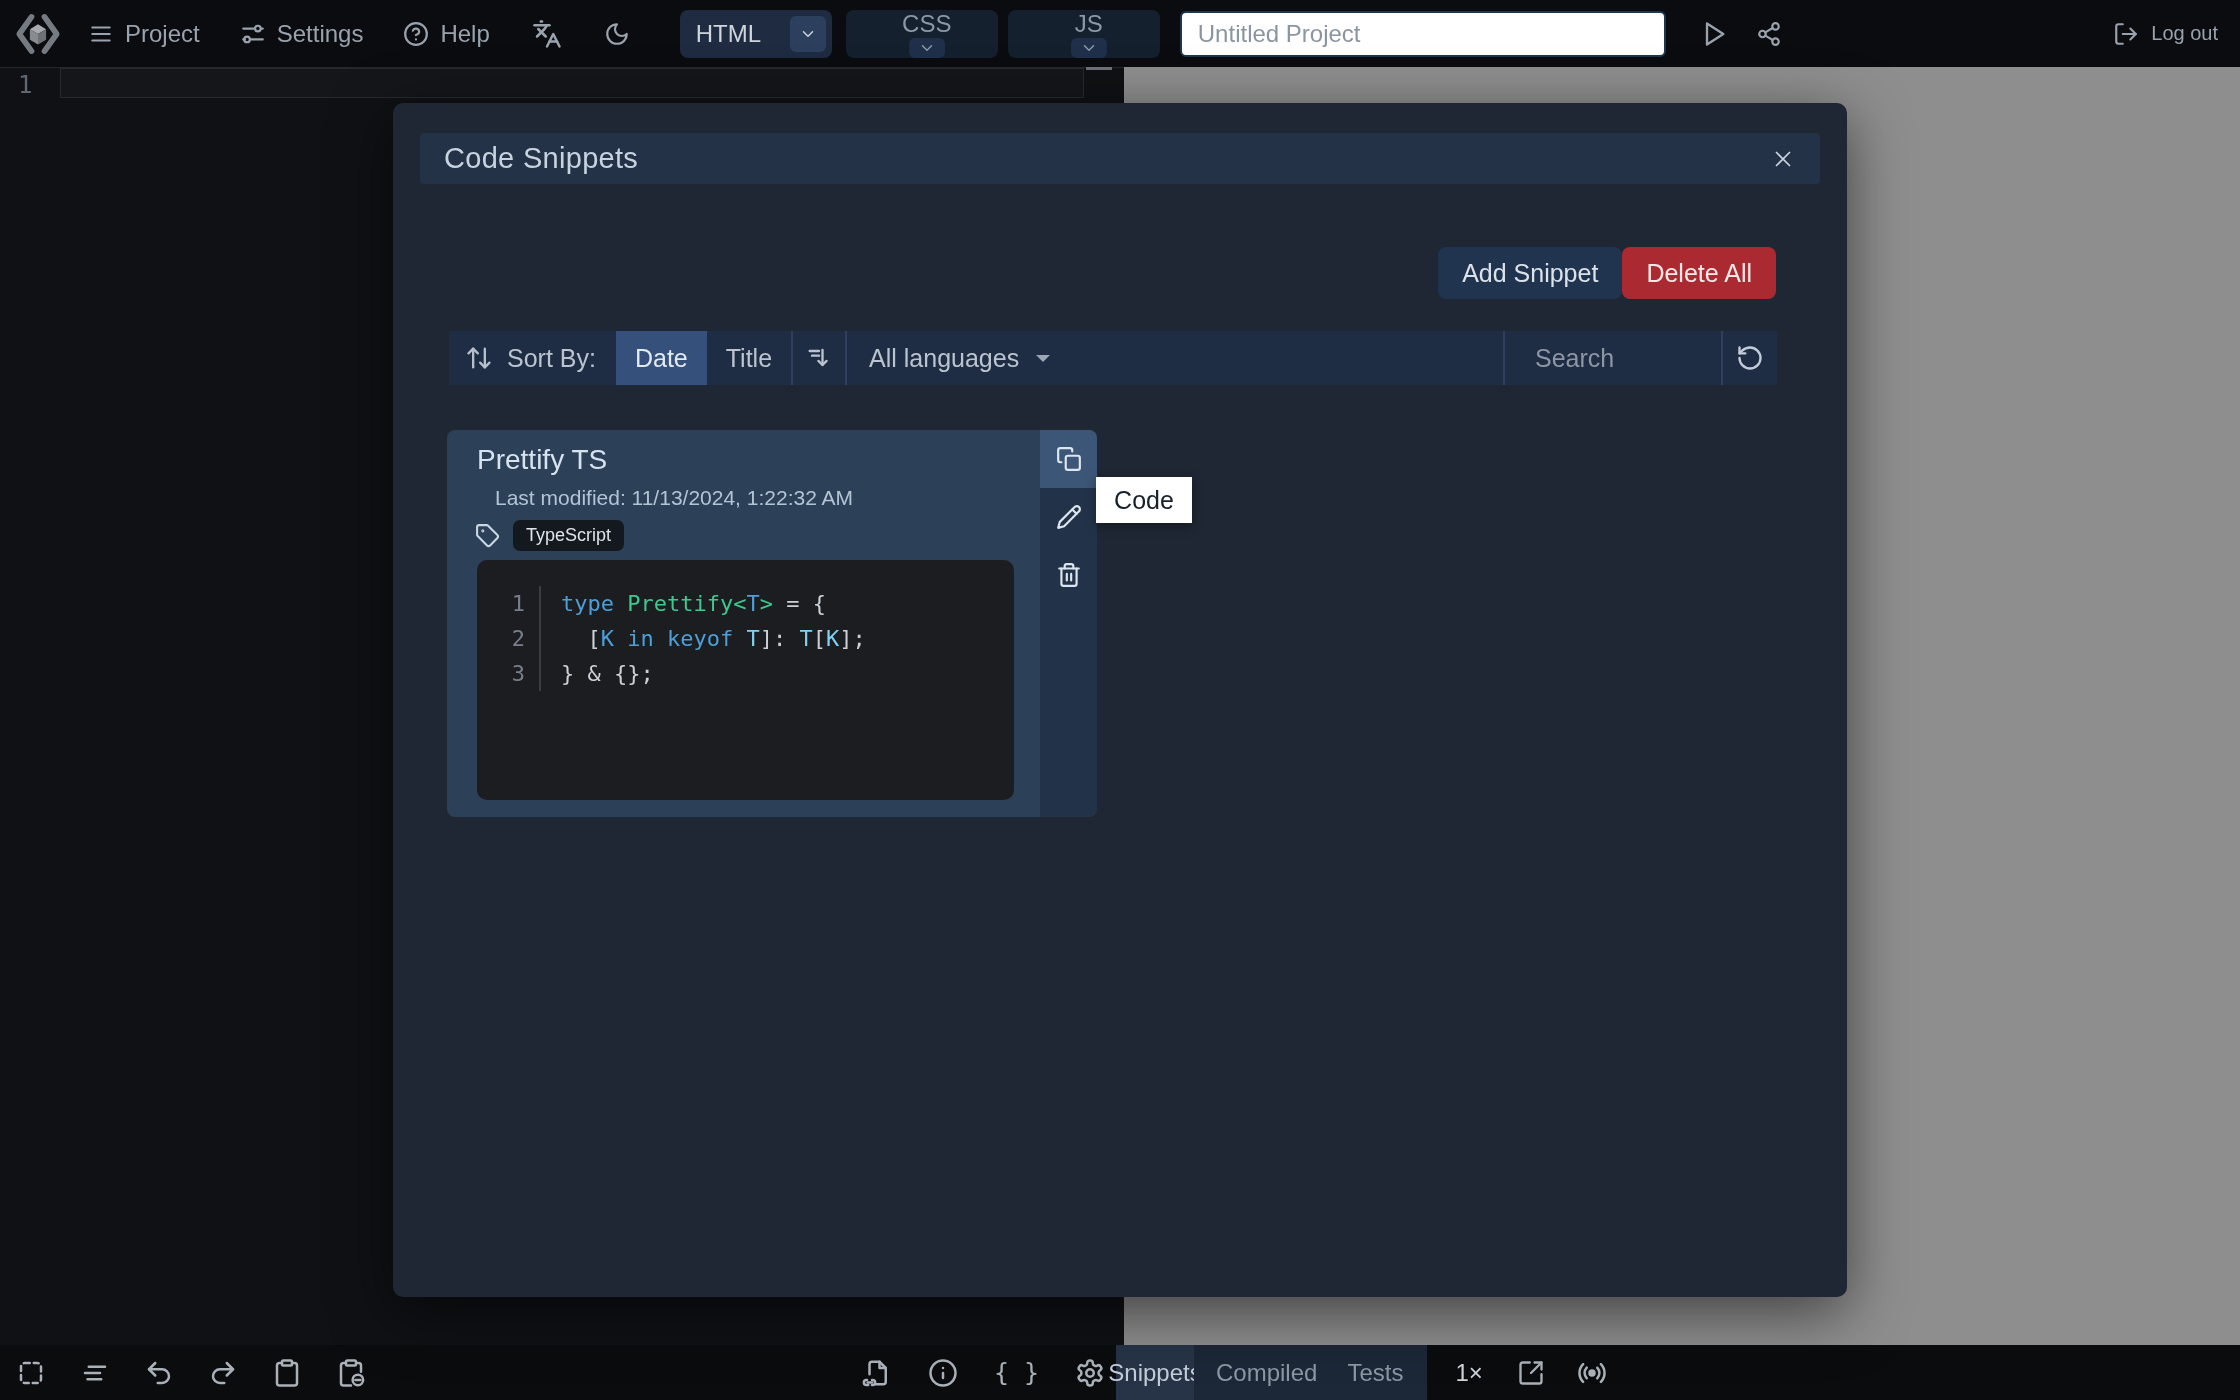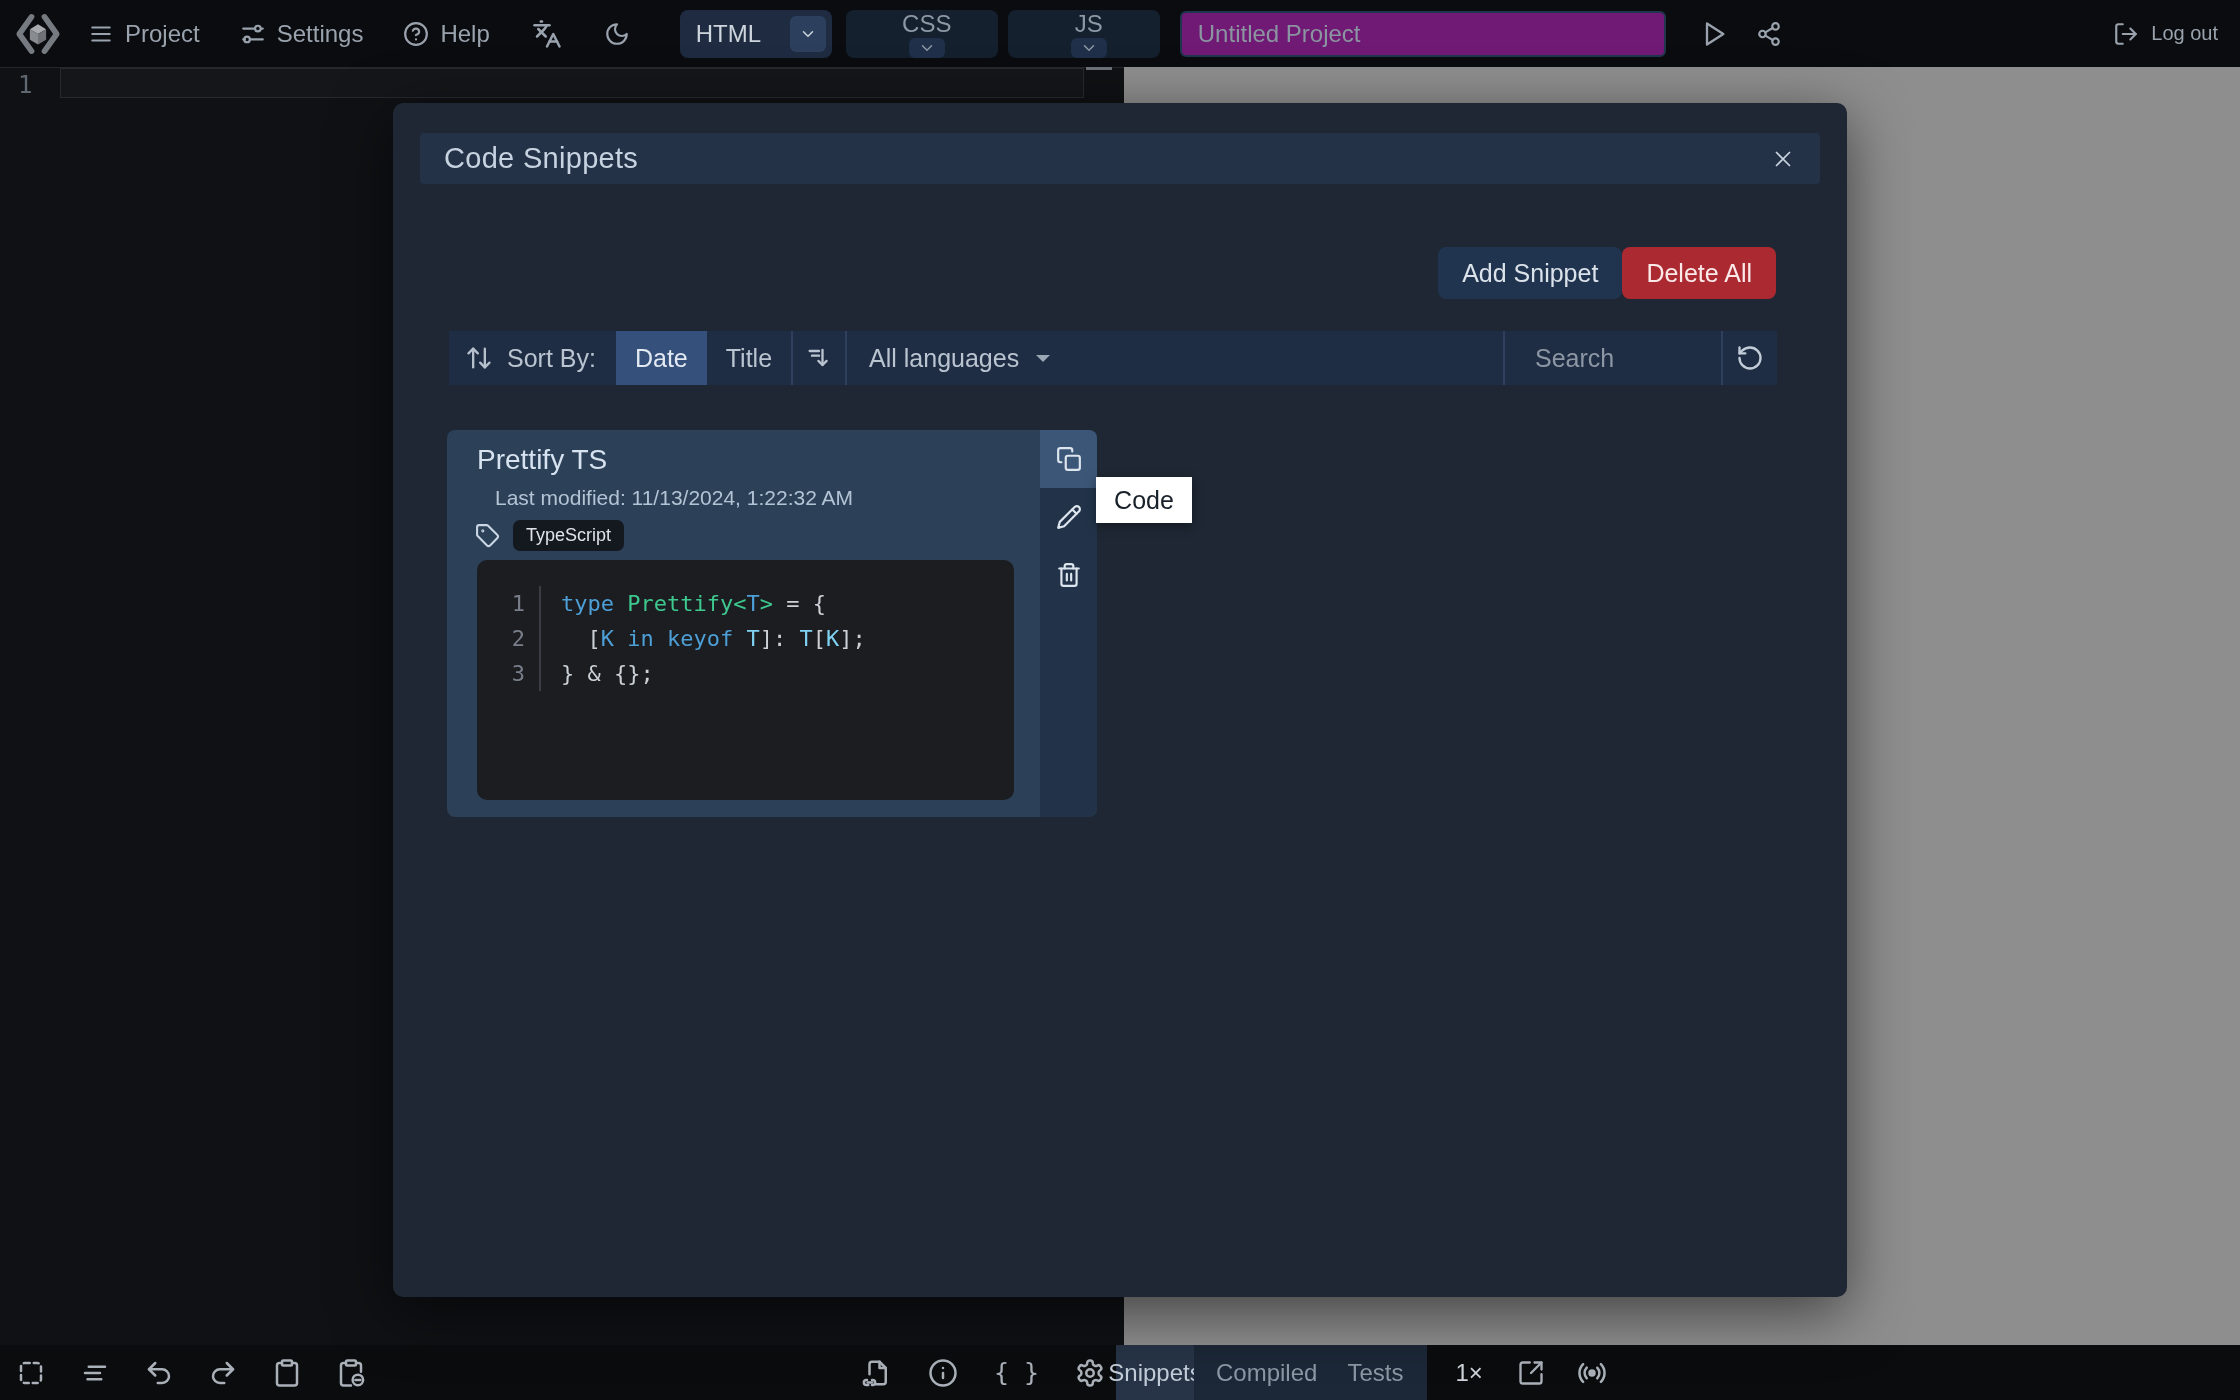--- a/index.html
+++ b/index.html
@@ -15,21 +15,21 @@
   .menu-item{display:flex;align-items:center;gap:11px;font-size:24px;cursor:pointer;}
   .m-project{margin-left:24px}.m-settings{margin-left:40px}.m-help{margin-left:40px}
   .tool-icon{margin-left:42px;cursor:pointer;}
   .ed-select{display:flex;align-items:center;justify-content:space-between;height:48px;width:152px;
              border-radius:8px;padding:0 6px 0 16px;box-sizing:border-box;font-size:24px;cursor:pointer;}
   .ed-select .chev{width:36px;height:36px;border-radius:6px;display:flex;align-items:center;justify-content:center;}
   .ed-select.active{background:#1e2b41;color:#ced5dd;margin-left:50px;border-radius:8px;}
   .ed-select.active .chev{background:#2c3f5d;}
   .ed-select.inactive{background:#15202f;color:#8e98a4;flex-direction:column;}
   .sel-css{margin-left:14px}.sel-js{margin-left:10px}
-  .project-input{margin-left:20px;width:486px;height:46px;background:#701a75;border:2px solid #20354e;
+  .project-input{margin-left:20px;width:486px;height:46px;background:#ffffff;border:2px solid #20354e;
                  border-radius:6px;color:#8b95a1;font-size:24px;padding:0 16px;box-sizing:border-box;
                  font-family:"Liberation Sans",sans-serif;outline:none;}
   .run-btn{margin-left:34px;cursor:pointer}.share-btn{margin-left:28px;cursor:pointer}
   .logout{margin-left:auto;margin-right:22px;display:flex;align-items:center;gap:12px;font-size:20px;cursor:pointer;}
 
   
   .editor-pane{position:absolute;top:67px;left:0;width:1124px;height:1278px;background:#0f1114;
                border-top:1px solid #23262b;}
   .gutter-num{position:absolute;top:2px;left:18px;font-family:"DejaVu Sans Mono",monospace;
               font-size:24px;color:#5f6770;line-height:30px;}

